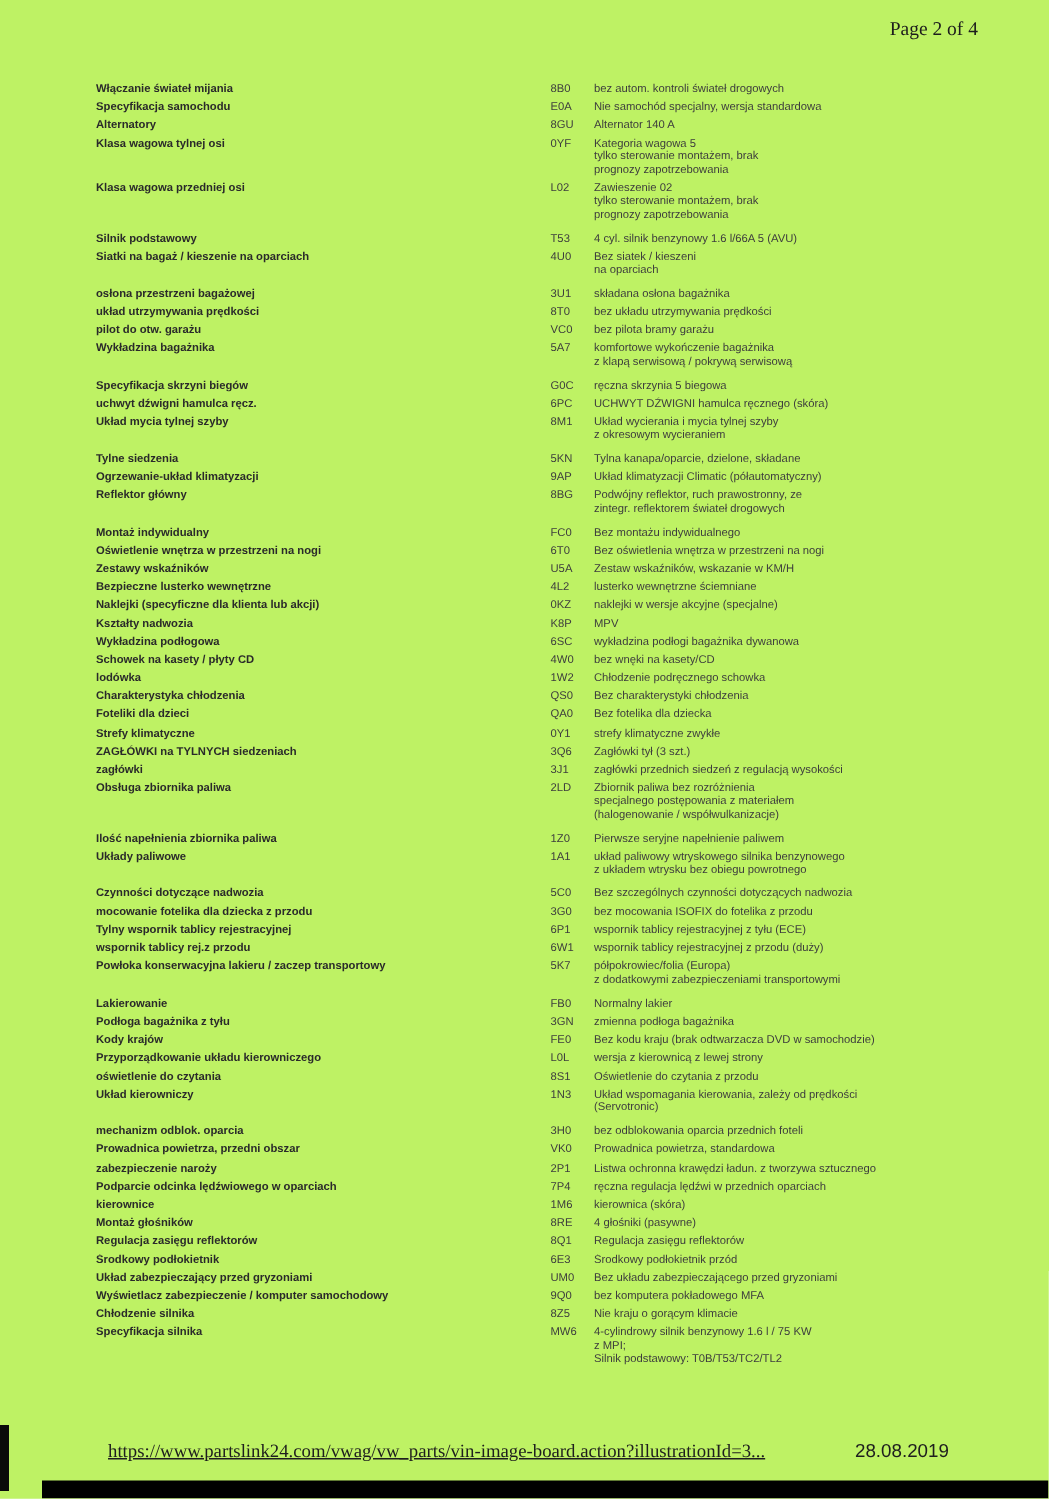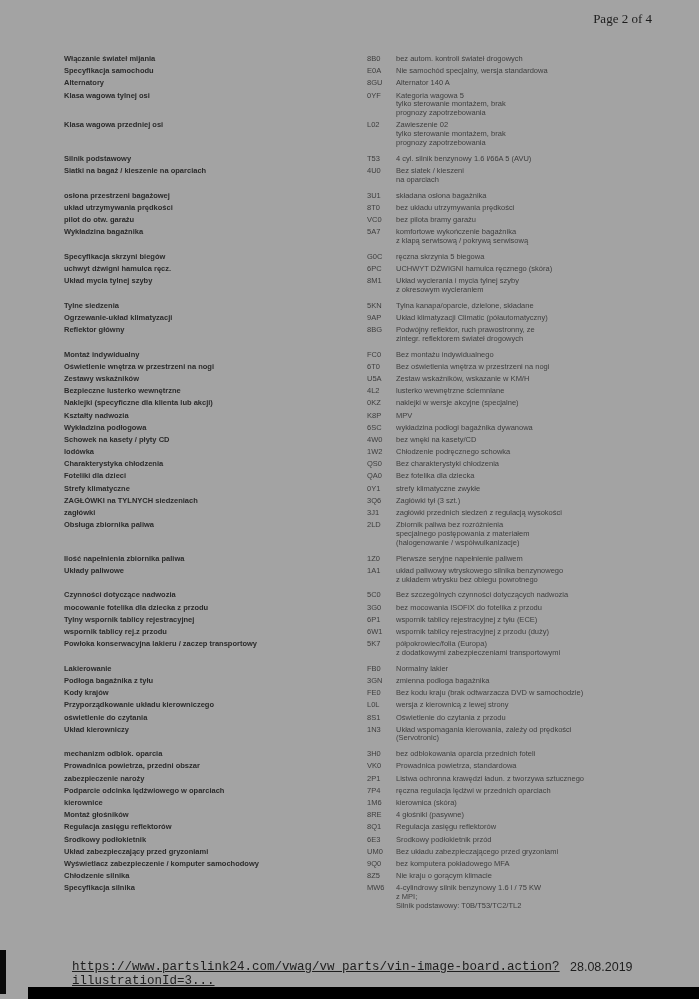--- a/index.html
+++ b/index.html
@@ -1,36 +1,36 @@
 <!DOCTYPE html>
 <html><head>
 <meta charset="utf-8">
 <style>
   * { margin:0; padding:0; box-sizing:border-box; }
   html,body { width:699px; height:999px; }
   body { background:#ffffff; font-family:"Liberation Sans", sans-serif; }
-  .page { position:relative; width:699px; height:999px; background:#a3a3a3; overflow:hidden; }
+  .page { position:relative; width:699px; height:999px; background:#bef264; overflow:hidden; }
 
   .page-header {
     position:absolute; top:11px; right:47px;
     font-family:"Liberation Serif", serif; font-size:13px; color:#1c1c1c;
   }
 
   .content { position:absolute; top:55px; left:64px; width:605px; }
 
   .row { display:flex; margin-bottom:3.4px; font-size:7.5px; line-height:8.8px; color:#3d3d3d; }
   .row.gap { margin-top:7px; }
   .lab { width:303px; flex:none; font-weight:bold; color:#2a2a2a; white-space:nowrap; overflow:hidden; }
   .code { width:29px; flex:none; color:#3d3d3d; }
   .desc { flex:1; }
   .desc div { white-space:nowrap; overflow:hidden; }
 
   .footer-url {
     position:absolute; top:960px; left:72px;
-    font-family:Liberation Mono, monospace; font-size:12.5px; color:#1e1e1e;
+    font-family:Liberation Serif, serif; font-size:12.5px; color:#1e1e1e;
     text-decoration:underline;
   }
   .footer-date {
     position:absolute; top:960px; left:570px;
     font-family:Liberation Sans, sans-serif; font-size:12.5px; color:#1e1e1e;
   }
 
   .artifact-bar { position:absolute; left:28px; top:987px; width:671px; height:12px; background:#000; }
   .artifact-blob { position:absolute; left:0; top:950px; width:6px; height:44px; background:#0a0a0a; }
 </style>

